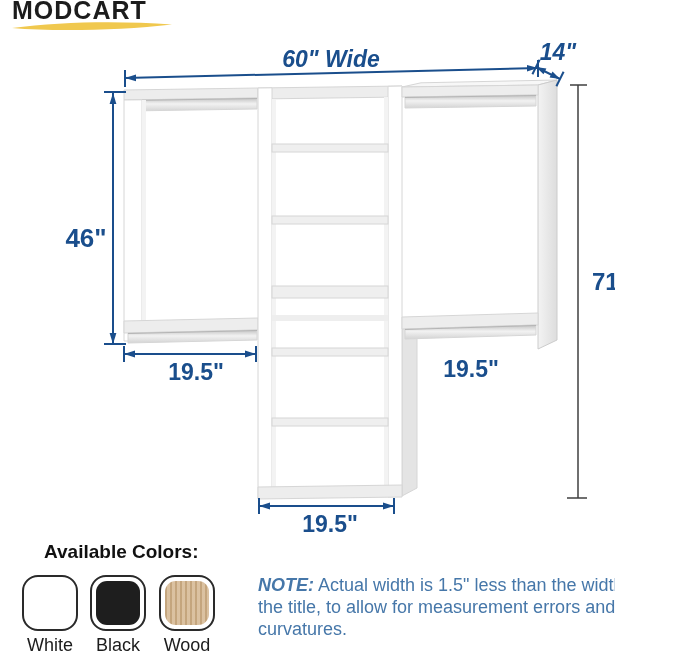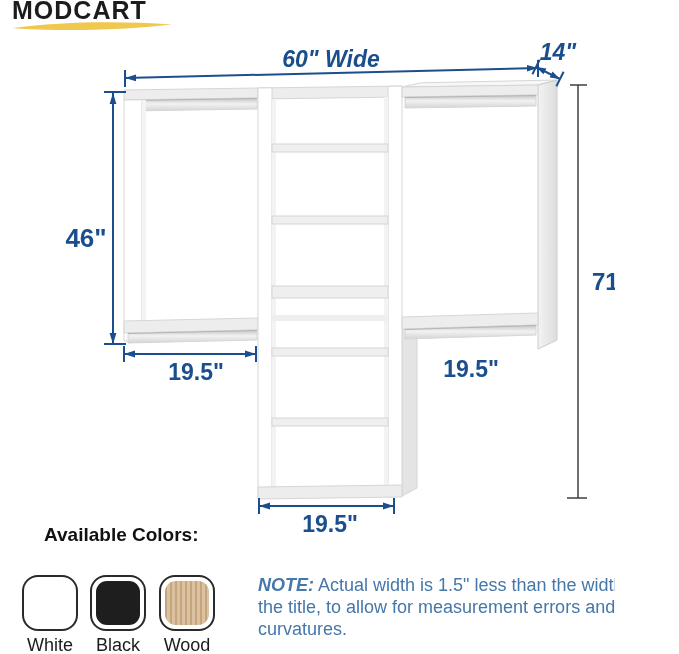--- a/index.html
+++ b/index.html
@@ -7,21 +7,21 @@
         font-family:"Liberation Sans",sans-serif;}
   
   .logo{position:absolute;left:12px;top:-2px;}
   .logo-text{font-size:25px;font-weight:bold;letter-spacing:1px;color:#1c1c1c;line-height:1;}
   .logo-swoosh{position:absolute;left:-4px;top:22px;}
   
   .diagram{position:absolute;left:0;top:0;}
   .dimlabel{font-family:"Liberation Sans",sans-serif;font-weight:bold;fill:#1a4e8c;}
   .ital{font-style:italic;}
   
-  .colors-heading{position:absolute;left:44px;top:524px;font-size:19px;font-weight:bold;color:#111;}
+  .colors-heading{position:absolute;left:44px;top:541px;font-size:19px;font-weight:bold;color:#111;}
   .swatch-item{position:absolute;top:575px;width:56px;text-align:center;}
   .swatch-outer{width:56px;height:56px;border:2px solid #2a2a2a;border-radius:16px;
                 box-sizing:border-box;display:flex;align-items:center;justify-content:center;background:#fff;}
   .swatch-fill{width:44px;height:44px;border-radius:11px;position:relative;overflow:hidden;}
   .swatch-fill.grain::after{content:"";position:absolute;inset:0;
       background:repeating-linear-gradient(90deg,rgba(120,90,50,.16) 0 2px,rgba(255,255,255,.18) 2px 5px);}
   .swatch-label{margin-top:4px;font-size:18px;color:#1c1c1c;}
   
   .note{position:absolute;left:258px;top:574px;width:412px;font-size:18px;line-height:22px;
         color:#4677a9;font-weight:500;}

